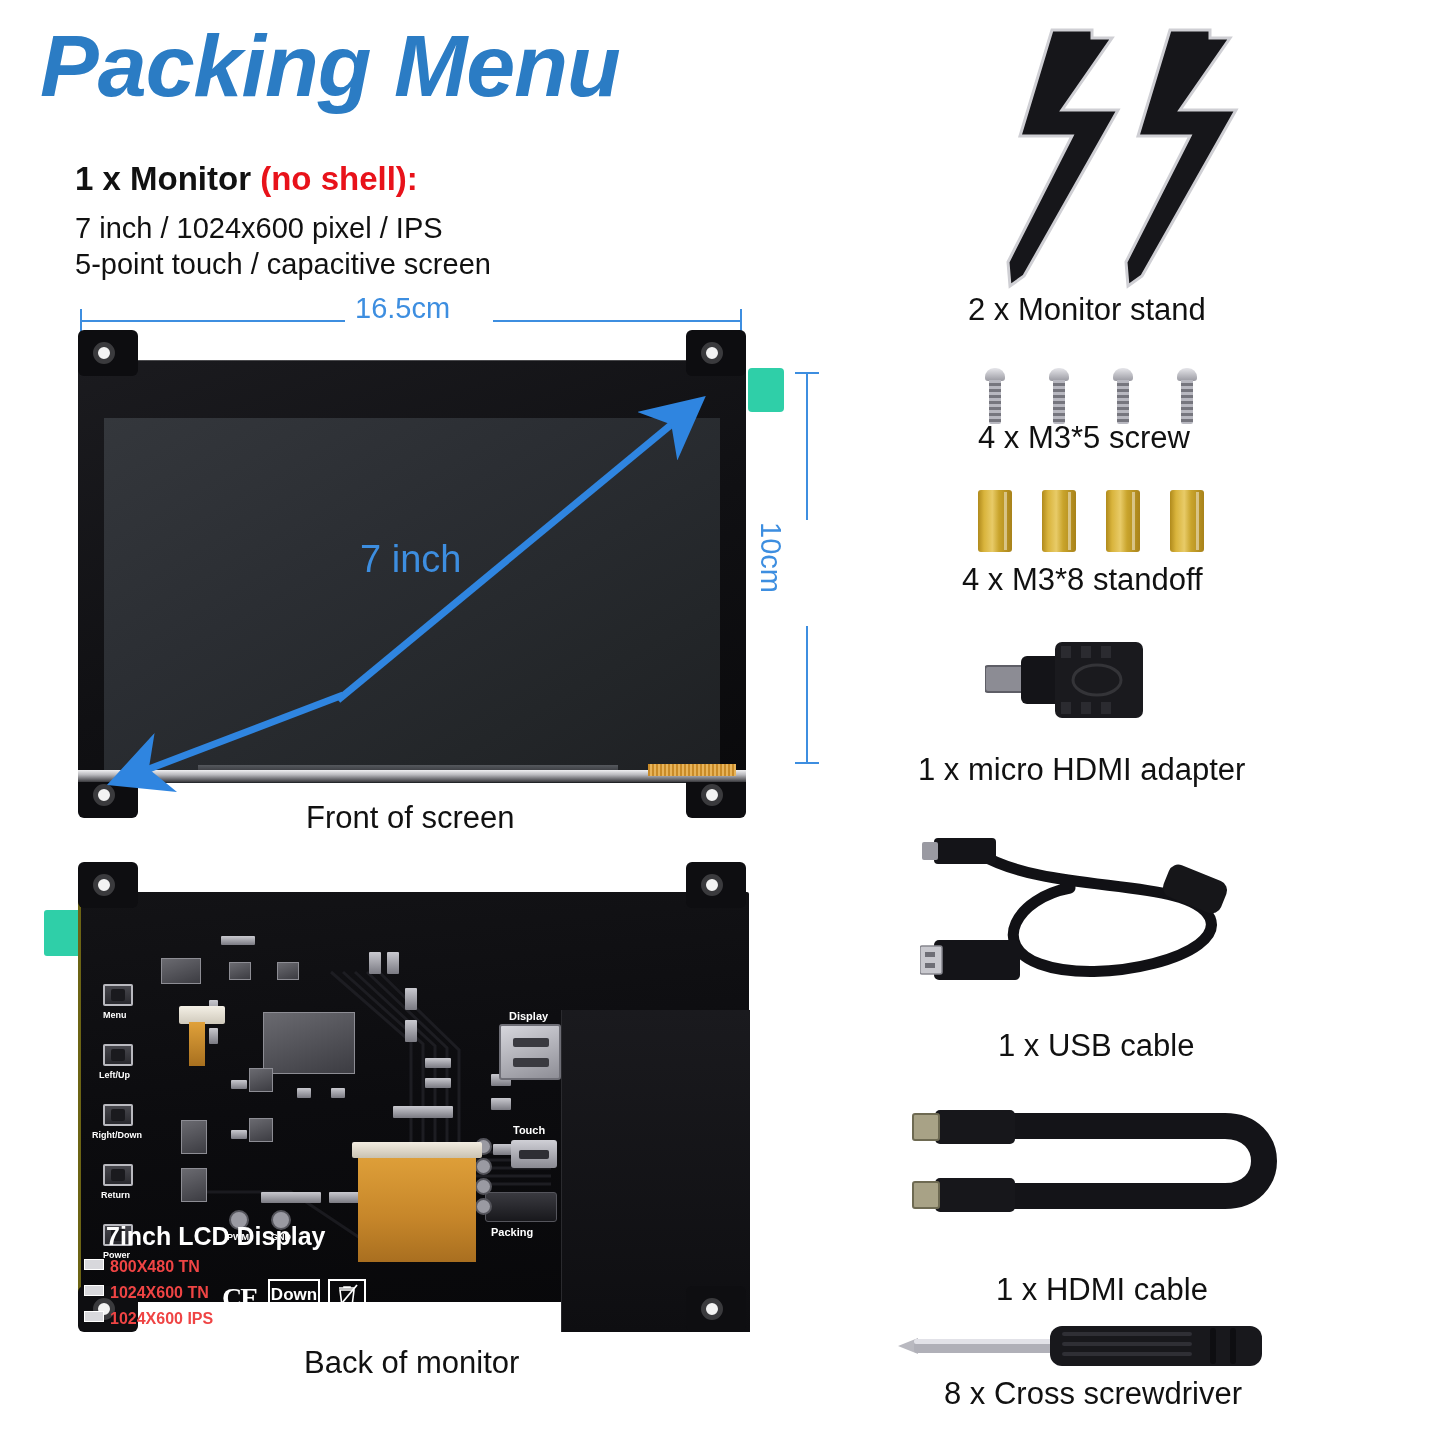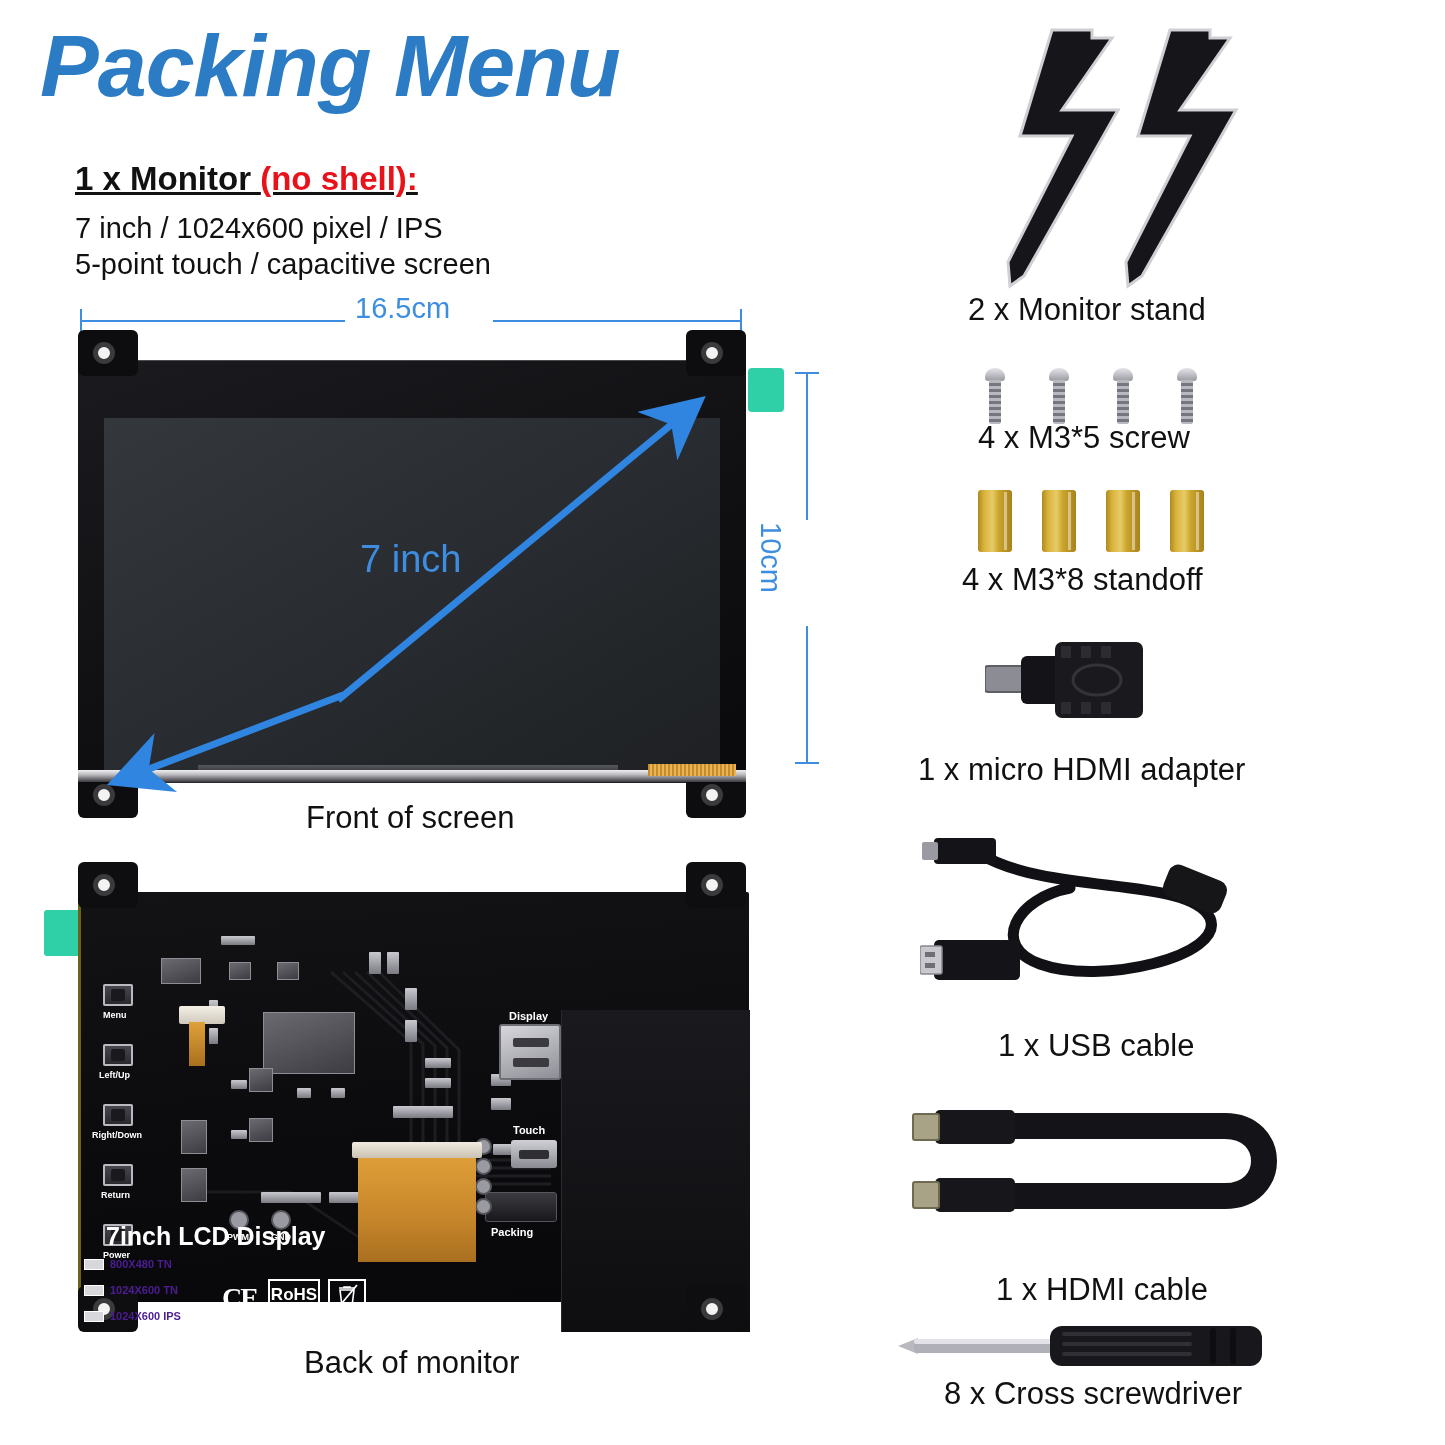--- a/index.html
+++ b/index.html
@@ -18,21 +18,21 @@
     font-size:88px;line-height:1;
     font-style:italic;font-weight:bold;
     color:#2b7cc4;
     letter-spacing:-1px;
     white-space:nowrap;
   }
 
   
   .spec-head{
     position:absolute;left:75px;top:160px;
-    font-size:33px;font-weight:bold;white-space:nowrap;text-decoration:underline;
+    font-size:33px;font-weight:bold;white-space:nowrap;
   }
   .spec-head .red{color:#e8121a;font-weight:bold;}
   .spec-line1{position:absolute;left:75px;top:212px;font-size:29px;white-space:nowrap;}
   .spec-line2{position:absolute;left:75px;top:248px;font-size:29px;white-space:nowrap;}
   .dim-top-label{
     position:absolute;left:355px;top:292px;
     font-size:29px;color:#3d8ee0;white-space:nowrap;text-align:right;
   }
   .dim-top-line{
     position:absolute;left:80px;top:320px;width:662px;height:2px;background:#3d8ee0;
@@ -137,21 +137,21 @@
     box-shadow:0 0 0 2px #b9b9bf inset;
   }
   .btn-sw::after{
     content:"";position:absolute;left:8px;top:5px;width:14px;height:12px;
     background:#1a1a1e;border-radius:2px;
   }
   .silk-title{
     position:absolute;left:106px;top:1222px;
     color:#fff;font-size:25px;font-weight:bold;white-space:nowrap;
   }
-  .opt-row{position:absolute;left:110px;color:#4c1d95;font-size:11px;font-weight:bold;white-space:nowrap;text-align:right;}
+  .opt-row{position:absolute;left:110px;color:#ef4444;font-size:16px;font-weight:bold;white-space:nowrap;text-align:right;}
   .opt-box{
     position:absolute;left:-26px;top:1px;width:20px;height:11px;
     background:#d8d8dc;border:1px solid #fff;box-sizing:border-box;
   }
   .cert{
     position:absolute;color:#fff;border:2px solid #fff;
     display:flex;align-items:center;justify-content:center;
     font-weight:bold;box-sizing:border-box;
   }
   .chip{
@@ -374,21 +374,21 @@
     <span class="opt-box"></span>
     <span>1024X600 TN</span>
   </div>
   <div class="opt-row" style="top:1310px;">
     <span class="opt-box"></span>
     <span>1024X600 IPS</span>
   </div>
 
   <div style="position:absolute;left:222px;top:1282px;color:#fff;font-size:28px;font-weight:bold;letter-spacing:-2px;font-family:'Liberation Serif',serif;">CE</div>
   <div class="cert" style="left:268px;top:1279px;width:52px;height:36px;flex-direction:column;line-height:1;">
-    <span style="font-size:17px;">RoHS</span>
+    <span style="font-size:17px;">Down</span>
     <span style="font-size:6px;">COMPLIANT</span>
   </div>
   <div class="cert" style="left:328px;top:1279px;width:38px;height:36px;">
     <svg width="22" height="26" viewBox="0 0 22 26">
       <path d="M4 6 h14 l-2 16 h-10 z M3 4 h16 M8 3 h6 v1 h-6 z" stroke="#fff" stroke-width="1.6" fill="none"></path>
       <line x1="1" y1="25" x2="21" y2="1" stroke="#fff" stroke-width="1.8"></line>
     </svg>
   </div>
 
   <div class="back-caption">Back of monitor</div>

